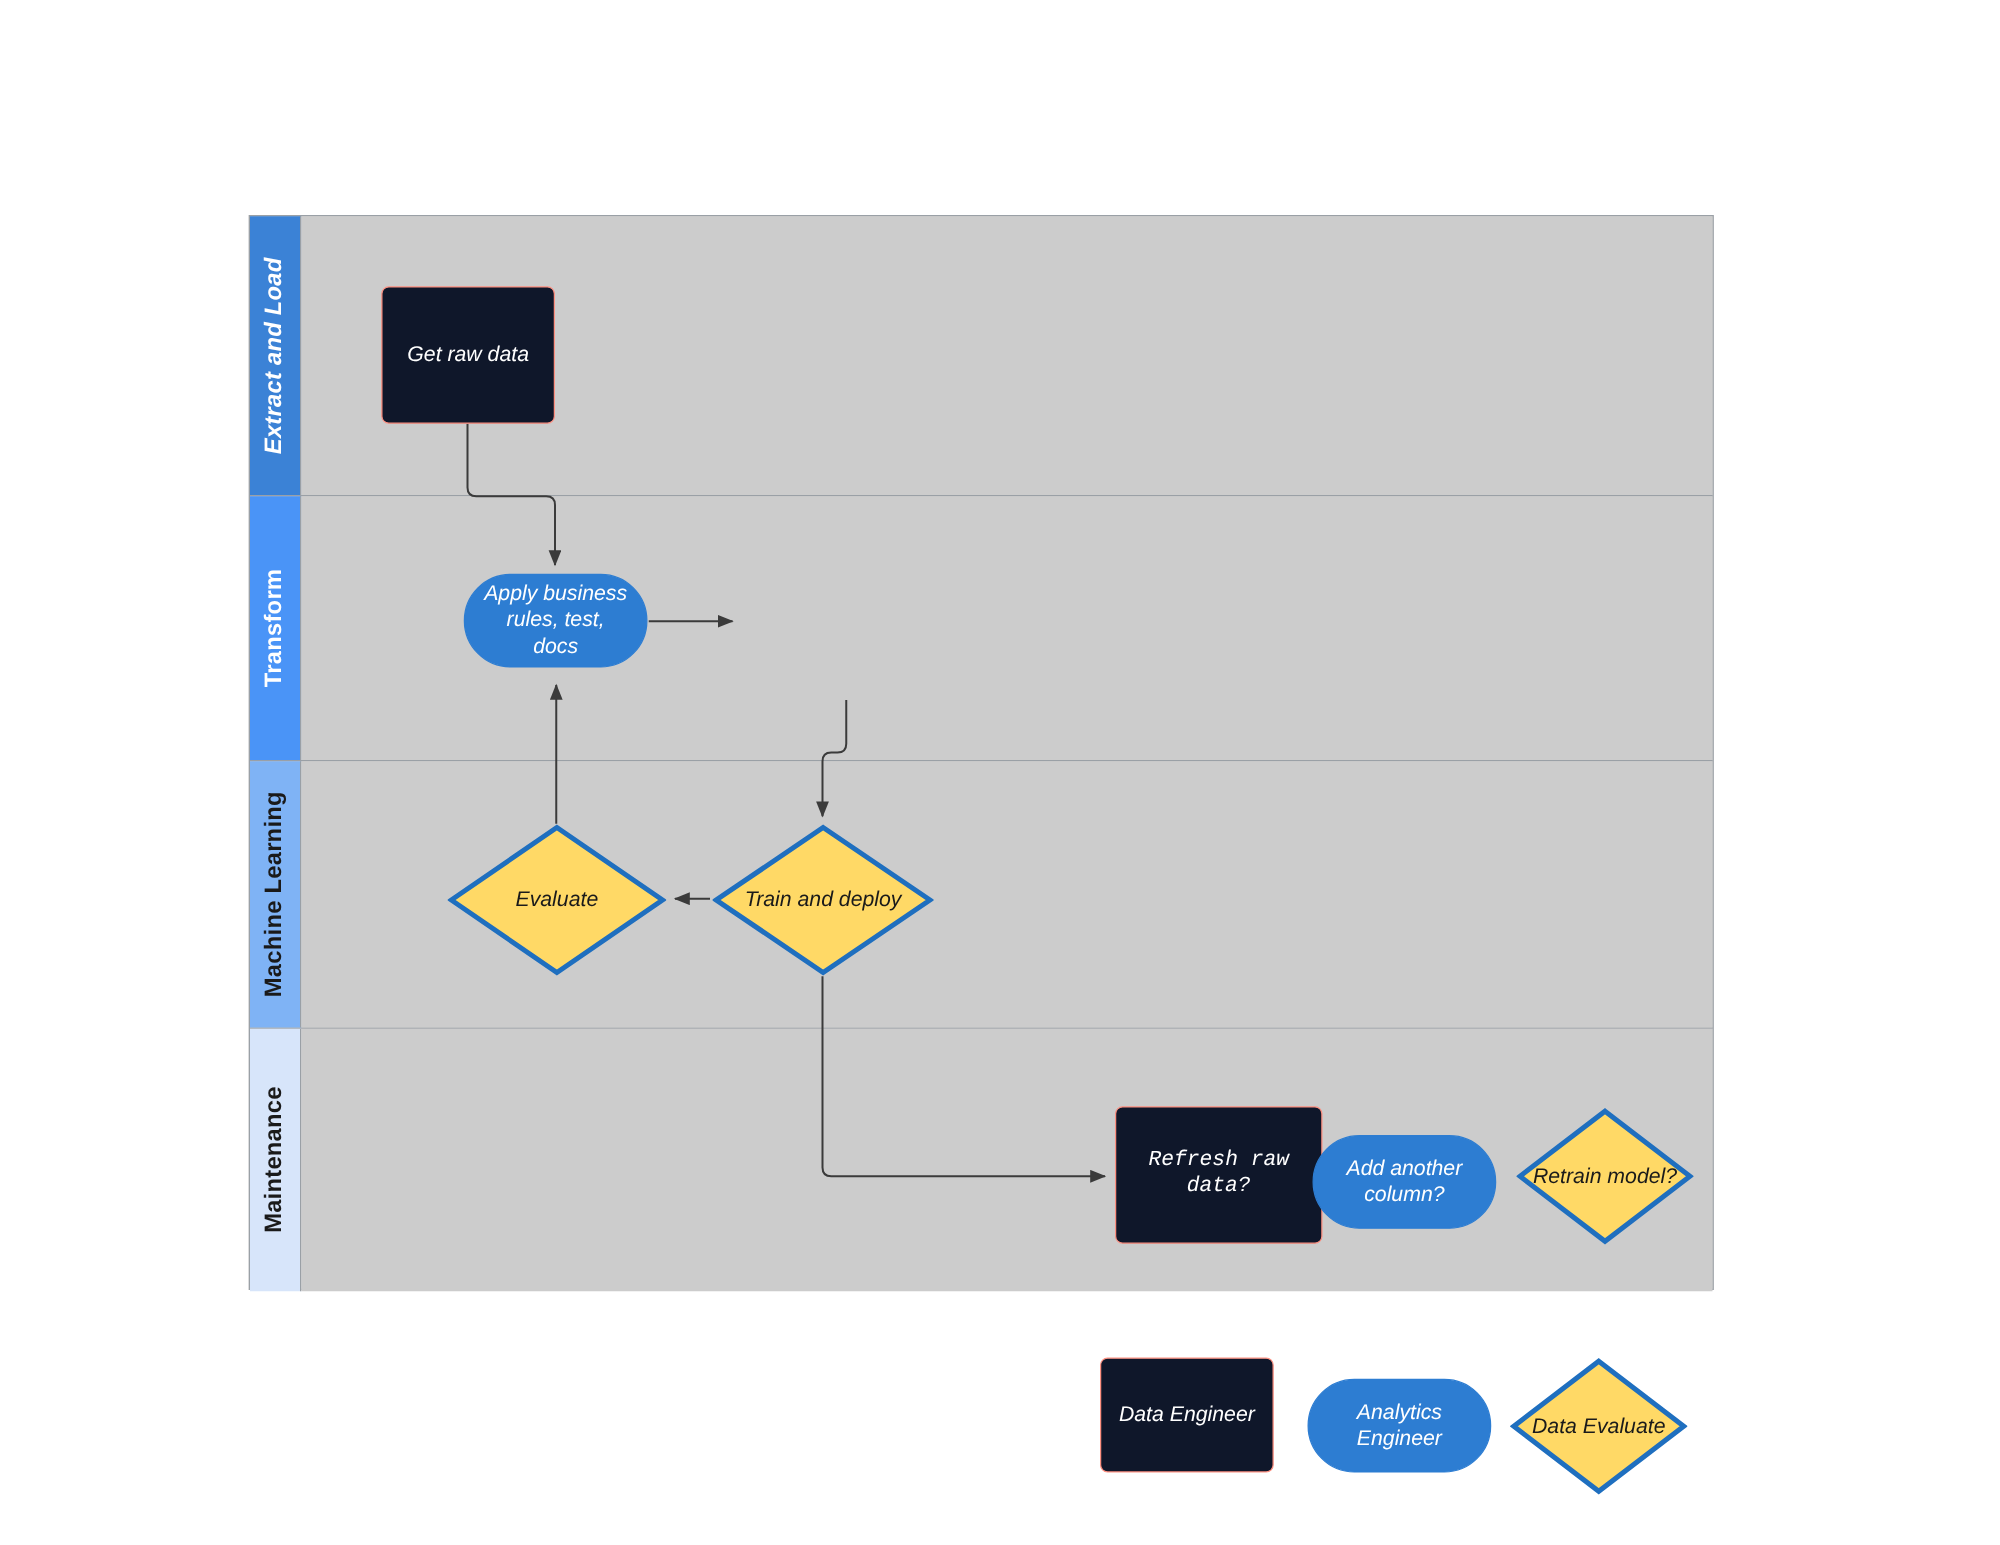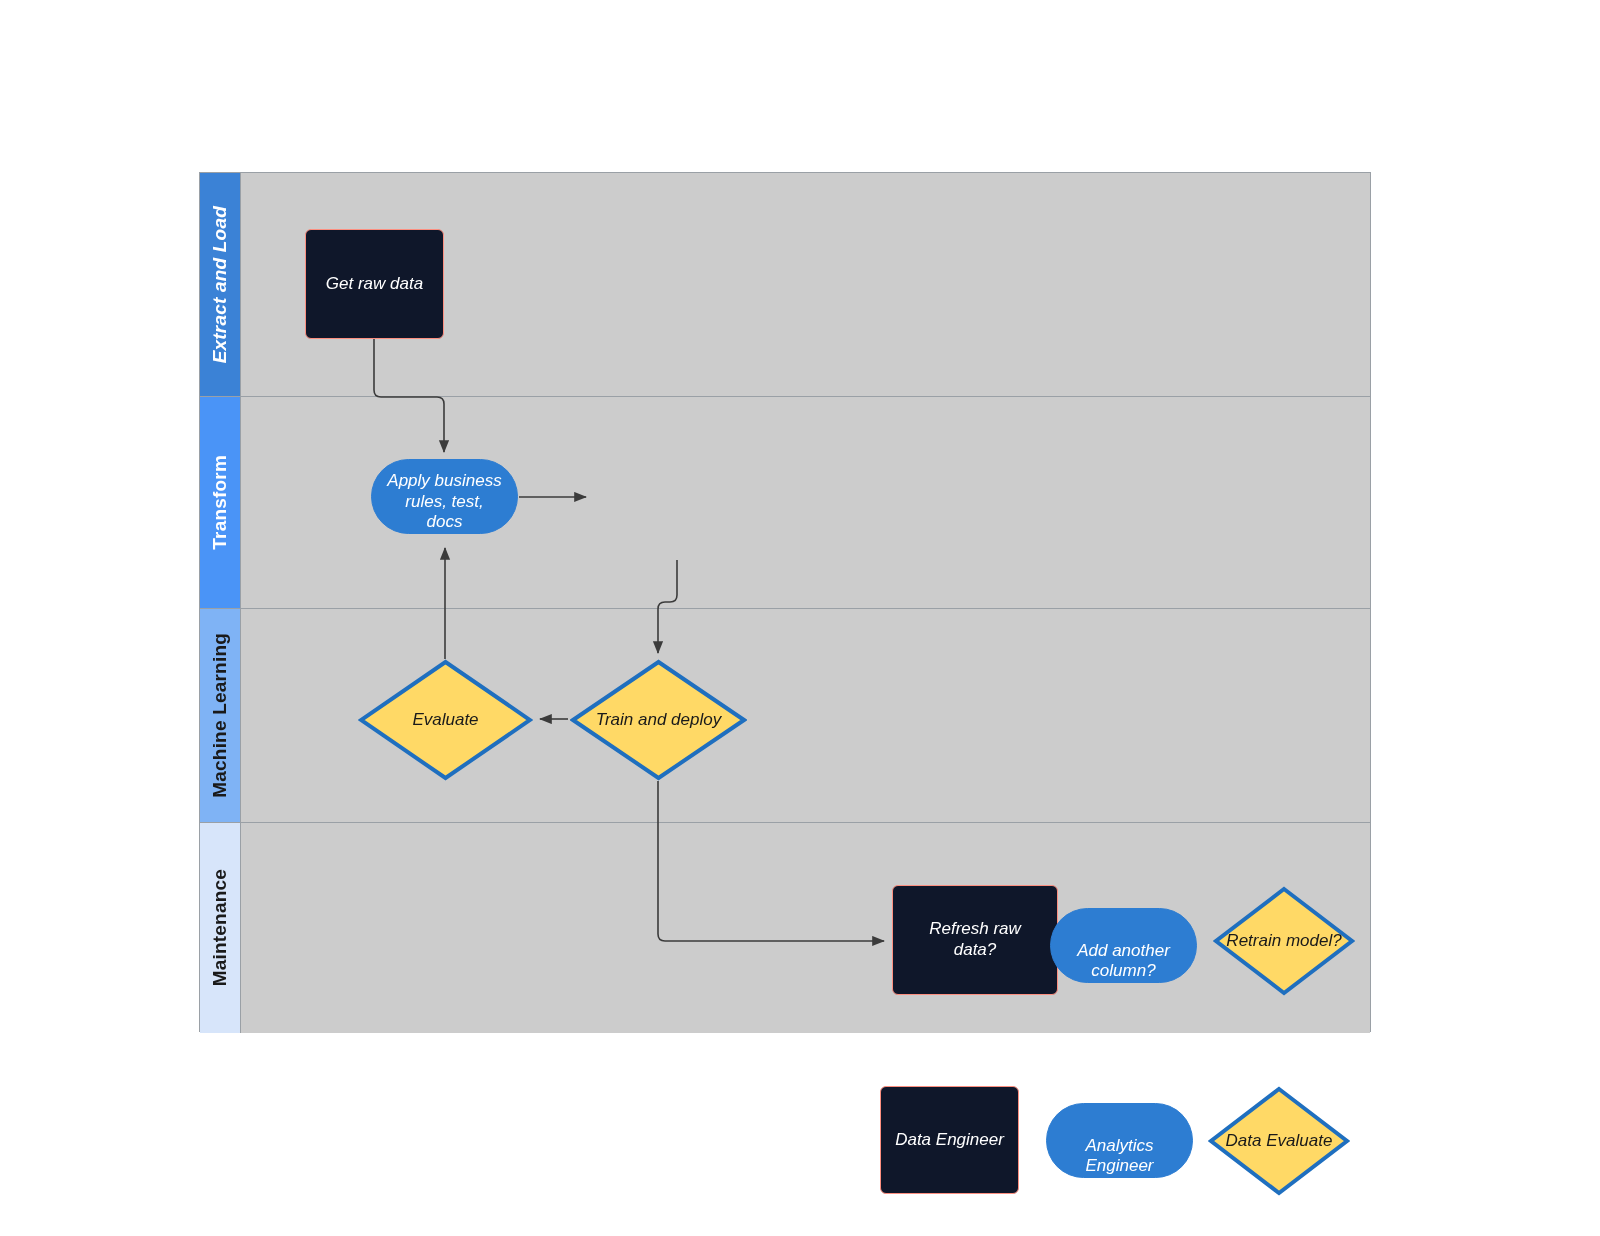--- a/index.html
+++ b/index.html
@@ -89,21 +89,20 @@
     color: #ffffff;
     font-size: 17px;
   }
 
   .shape-stadium {
     background: #2d7dd2;
     border: 1px solid #2d7dd2;
     border-radius: 999px;
     color: #ffffff;
     font-size: 17px;
-    align-items: flex-end;
   }
 
   .shape-diamond {
     background: transparent;
     color: #1a1a1a;
     font-size: 17px;
   }
   .shape-diamond .dia-bg {
     position: absolute;
     left: 0; top: 0;
@@ -206,38 +205,38 @@
     <span class="dia-label">Evaluate</span>
   </div>
 
   <div class="node shape-diamond" style="left:570px; top:659px; width:177px; height:122px;">
     <svg class="dia-bg" viewBox="0 0 177 122" preserveAspectRatio="none">
       <polygon points="88.5,3 174,61 88.5,119 3,61" fill="#ffd966" stroke="#1f6fbf" stroke-width="4"></polygon>
     </svg>
     <span class="dia-label">Train and deploy</span>
   </div>
 
-  <div class="node shape-box" style="left:892px; top:885px; width:166px; height:110px;">
+  <div class="node shape-box" style="left:892px; top:885px; width:166px; height:110px;font-family:Liberation Mono, monospace;">
     <span style="padding:0 16px;">Refresh raw data?</span>
   </div>
 
   <div class="node shape-stadium" style="left:1050px; top:908px; width:147px; height:75px;">
     <span style="padding:0 16px;">Add another column?</span>
   </div>
 
   <div class="node shape-diamond" style="left:1213px; top:886px; width:142px; height:110px;align-items:center;">
     <svg class="dia-bg" viewBox="0 0 142 110" preserveAspectRatio="none">
       <polygon points="71,3 139,55 71,107 3,55" fill="#ffd966" stroke="#1f6fbf" stroke-width="4"></polygon>
     </svg>
     <span class="dia-label">Retrain model?</span>
   </div>
 
   <div class="legend">
 
-    <div class="node shape-box" style="left:5px; top:8px; width:139px; height:108px;">
+    <div class="node shape-box" style="left:5px; top:8px; width:139px; height:92px;">
       <span>Data Engineer</span>
     </div>
 
     <div class="node shape-stadium" style="left:171px; top:25px; width:147px; height:75px;">
       <span style="padding:0 20px;">Analytics Engineer</span>
     </div>
 
     <div class="node shape-diamond" style="left:333px; top:8px; width:142px; height:110px;">
       <svg class="dia-bg" viewBox="0 0 142 110" preserveAspectRatio="none">
         <polygon points="71,3 139,55 71,107 3,55" fill="#ffd966" stroke="#1f6fbf" stroke-width="4"></polygon>

